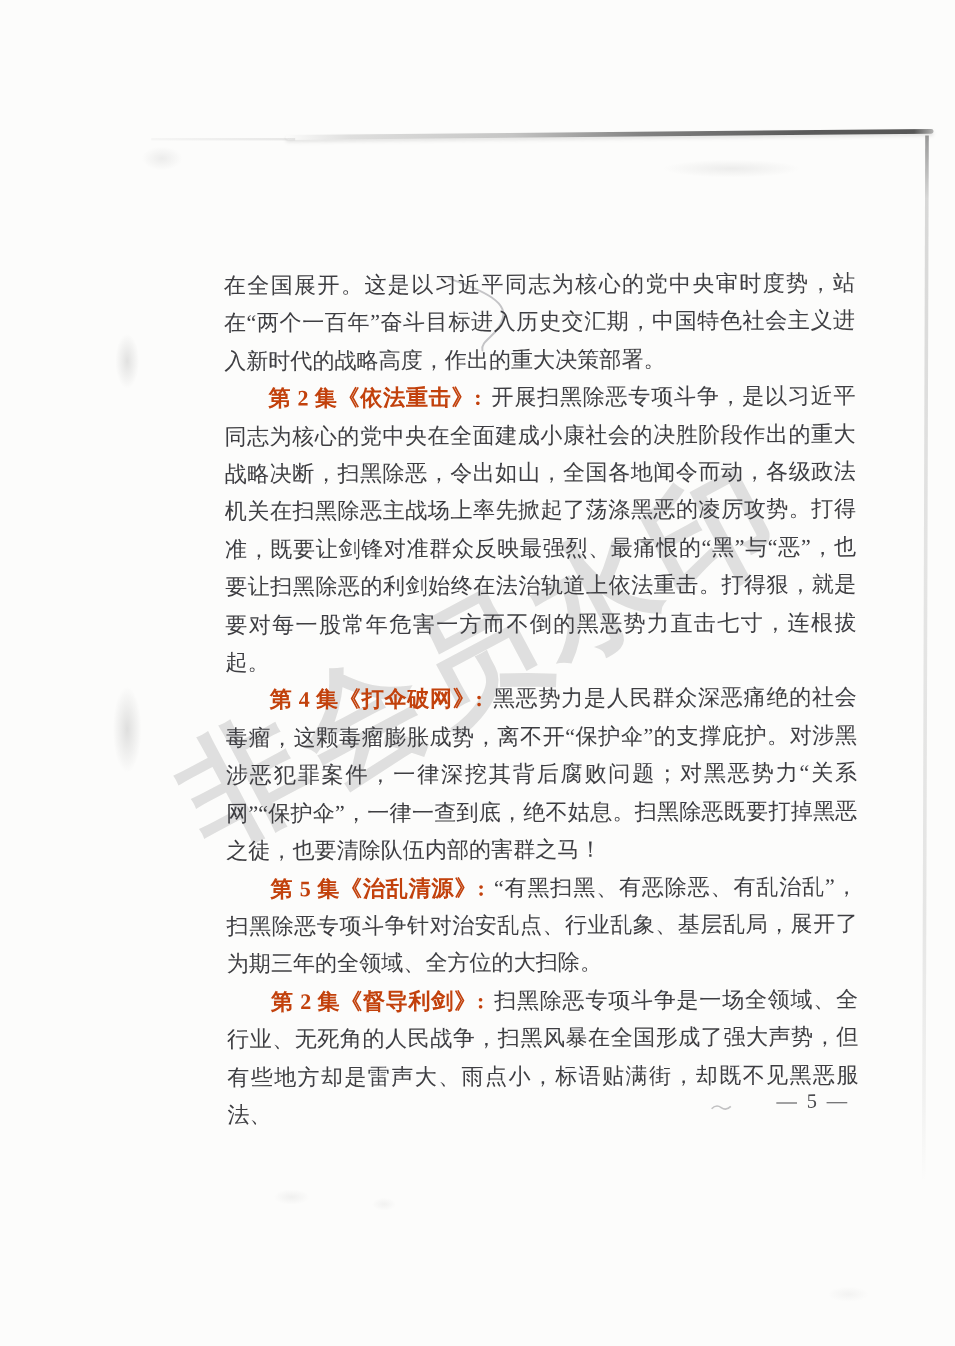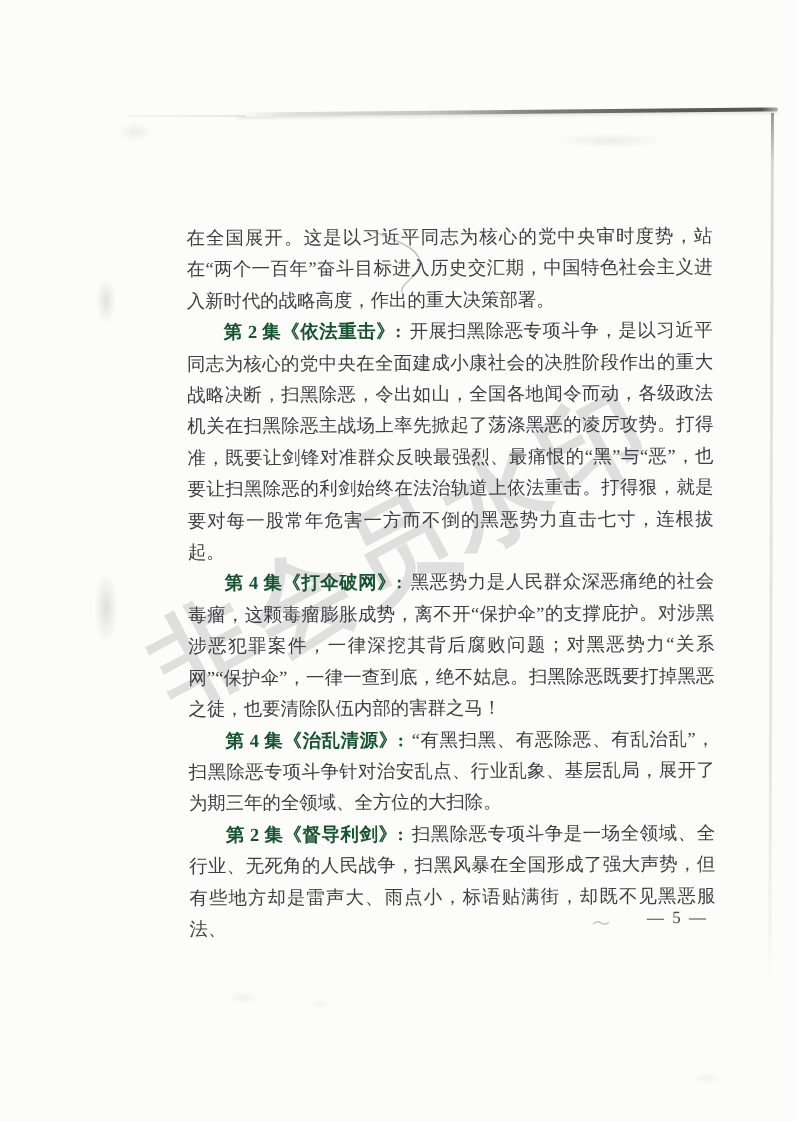--- a/index.html
+++ b/index.html
@@ -47,21 +47,21 @@
     user-select:none;pointer-events:none;
   }
   
   .text-block{
     position:absolute;left:188px;top:222px;width:526px;z-index:2;
     font-size:18.4px;line-height:31.4px;color:#3e3e42;
     text-align:justify;transform:rotate(-0.25deg);
   }
   .text-block p{margin:0;padding:0;text-indent:2em;}
   .text-block p.flush{text-indent:0;}
-  .para-header{font-weight:700;color:#14532d;margin-right:.42em;}
+  .para-header{font-weight:700;color:#c2410c;margin-right:.42em;}
   .page-number{
     position:absolute;left:188px;top:909px;width:520px;z-index:2;
     text-align:right;font-size:17px;letter-spacing:2px;color:#4a4a4e;
     transform:rotate(-0.25deg);
   }
   .tilde{position:absolute;left:592px;top:918px;z-index:2;opacity:.45;}
 </style>
 </head>
 <body>
 
@@ -84,19 +84,19 @@
   <svg class="tilde" width="18" height="10">
     <path d="M 1 6 Q 5 2, 9 5 T 17 4" fill="none" stroke="rgba(90,90,95,.8)" stroke-width="1.3"></path>
   </svg>
 
   <div class="watermark">非会员水印</div>
 
   <div class="text-block">
     <p class="flush"><span>在全国展开。这是以习近平同志为核心的党中央审时度势，站在“两个一百年”奋斗目标进入历史交汇期，中国特色社会主义进入新时代的战略高度，作出的重大决策部署。</span></p>
     <p><span class="para-header">第 2 集《依法重击》:</span><span>开展扫黑除恶专项斗争，是以习近平同志为核心的党中央在全面建成小康社会的决胜阶段作出的重大战略决断，扫黑除恶，令出如山，全国各地闻令而动，各级政法机关在扫黑除恶主战场上率先掀起了荡涤黑恶的凌厉攻势。打得准，既要让剑锋对准群众反映最强烈、最痛恨的“黑”与“恶”，也要让扫黑除恶的利剑始终在法治轨道上依法重击。打得狠，就是要对每一股常年危害一方而不倒的黑恶势力直击七寸，连根拔起。</span></p>
     <p><span class="para-header">第 4 集《打伞破网》:</span><span>黑恶势力是人民群众深恶痛绝的社会毒瘤，这颗毒瘤膨胀成势，离不开“保护伞”的支撑庇护。对涉黑涉恶犯罪案件，一律深挖其背后腐败问题；对黑恶势力“关系网”“保护伞”，一律一查到底，绝不姑息。扫黑除恶既要打掉黑恶之徒，也要清除队伍内部的害群之马！</span></p>
-    <p><span class="para-header">第 4 集《治乱清源》:</span><span>“有黑扫黑、有恶除恶、有乱治乱”，扫黑除恶专项斗争针对治安乱点、行业乱象、基层乱局，展开了为期三年的全领域、全方位的大扫除。</span></p>
+    <p><span class="para-header">第 5 集《治乱清源》:</span><span>“有黑扫黑、有恶除恶、有乱治乱”，扫黑除恶专项斗争针对治安乱点、行业乱象、基层乱局，展开了为期三年的全领域、全方位的大扫除。</span></p>
     <p><span class="para-header">第 2 集《督导利剑》:</span><span>扫黑除恶专项斗争是一场全领域、全行业、无死角的人民战争，扫黑风暴在全国形成了强大声势，但有些地方却是雷声大、雨点小，标语贴满街，却既不见黑恶服法、</span></p>
   </div>
 
   <div class="page-number">— 5 —</div>
 
 </div>
 
 </body></html>

